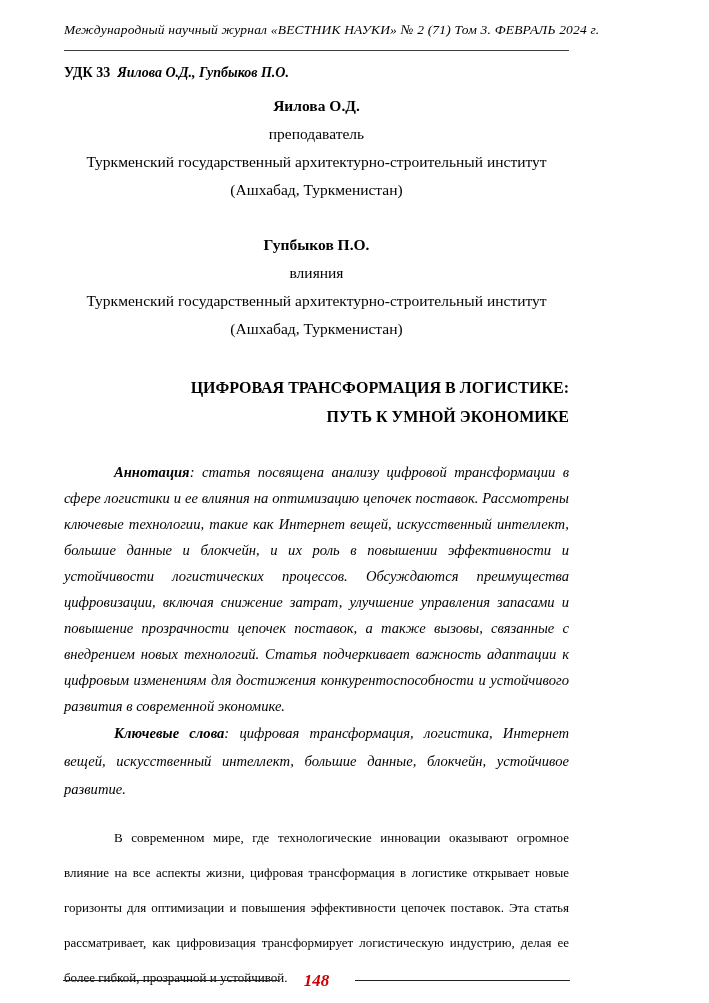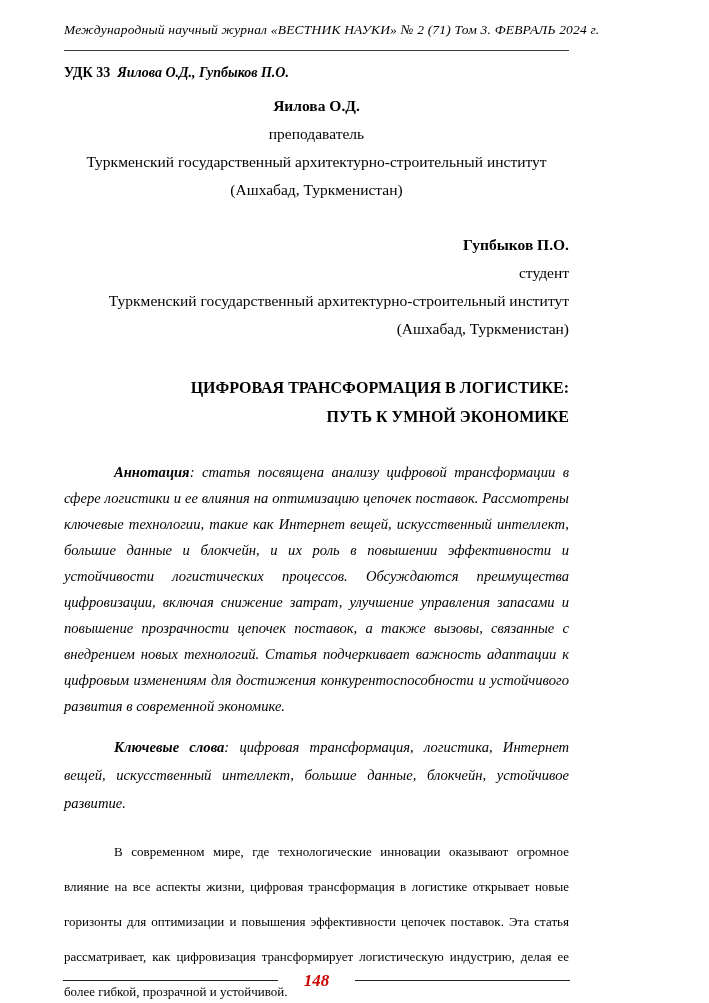--- a/index.html
+++ b/index.html
@@ -38,39 +38,39 @@
     font-style: italic;
     margin-left: 7px;
   }
   .author-block {
     text-align: center;
     font-size: 15.5px;
     margin-top: 11px;
   }
   .author-block p { line-height: 28px; }
   .a-name { font-weight: bold; }
-  .author-block.second { margin-top: 27px; text-align: right; }
+  .author-block.second { margin-top: 27px; }
   .article-title {
     text-align: right;
     font-weight: bold;
     font-size: 16px;
     margin-top: 30px;
   }
   .article-title p { line-height: 29px; }
   .abstract {
     margin-top: 28px;
     font-style: italic;
     font-size: 14.6px;
     line-height: 26px;
     text-align: justify;
     text-indent: 50px;
   }
   .lead { font-weight: bold; }
   .keywords {
-    margin-top: 14px;
+    margin-top: 0;
     font-style: italic;
     font-size: 14.6px;
     line-height: 28px;
     text-align: justify;
     text-indent: 50px;
   }
   .body-par {
     margin-top: 17px;
     font-size: 13px;
     line-height: 35px;
@@ -111,21 +111,21 @@
 
   <div class="author-block">
     <p class="a-name">Яилова О.Д.</p>
     <p class="a-line">преподаватель</p>
     <p class="a-line">Туркменский государственный архитектурно-строительный институт</p>
     <p class="a-line">(Ашхабад, Туркменистан)</p>
   </div>
 
   <div class="author-block second">
     <p class="a-name">Гупбыков П.О.</p>
-    <p class="a-line">студент</p>
+    <p class="a-line">влияния</p>
     <p class="a-line">Туркменский государственный архитектурно-строительный институт</p>
     <p class="a-line">(Ашхабад, Туркменистан)</p>
   </div>
 
   <div class="article-title">
     <p>ЦИФРОВАЯ ТРАНСФОРМАЦИЯ В ЛОГИСТИКЕ:</p>
     <p>ПУТЬ К УМНОЙ ЭКОНОМИКЕ</p>
   </div>
 
   <p class="abstract"><span class="lead">Аннотация</span><span>: статья посвящена анализу цифровой трансформации в сфере логистики и ее влияния на оптимизацию цепочек поставок. Рассмотрены ключевые технологии, такие как Интернет вещей, искусственный интеллект, большие данные и блокчейн, и их роль в повышении эффективности и устойчивости логистических процессов. Обсуждаются преимущества цифровизации, включая снижение затрат, улучшение управления запасами и повышение прозрачности цепочек поставок, а также вызовы, связанные с внедрением новых технологий. Статья подчеркивает важность адаптации к цифровым изменениям для достижения конкурентоспособности и устойчивого развития в современной экономике.</span></p>

